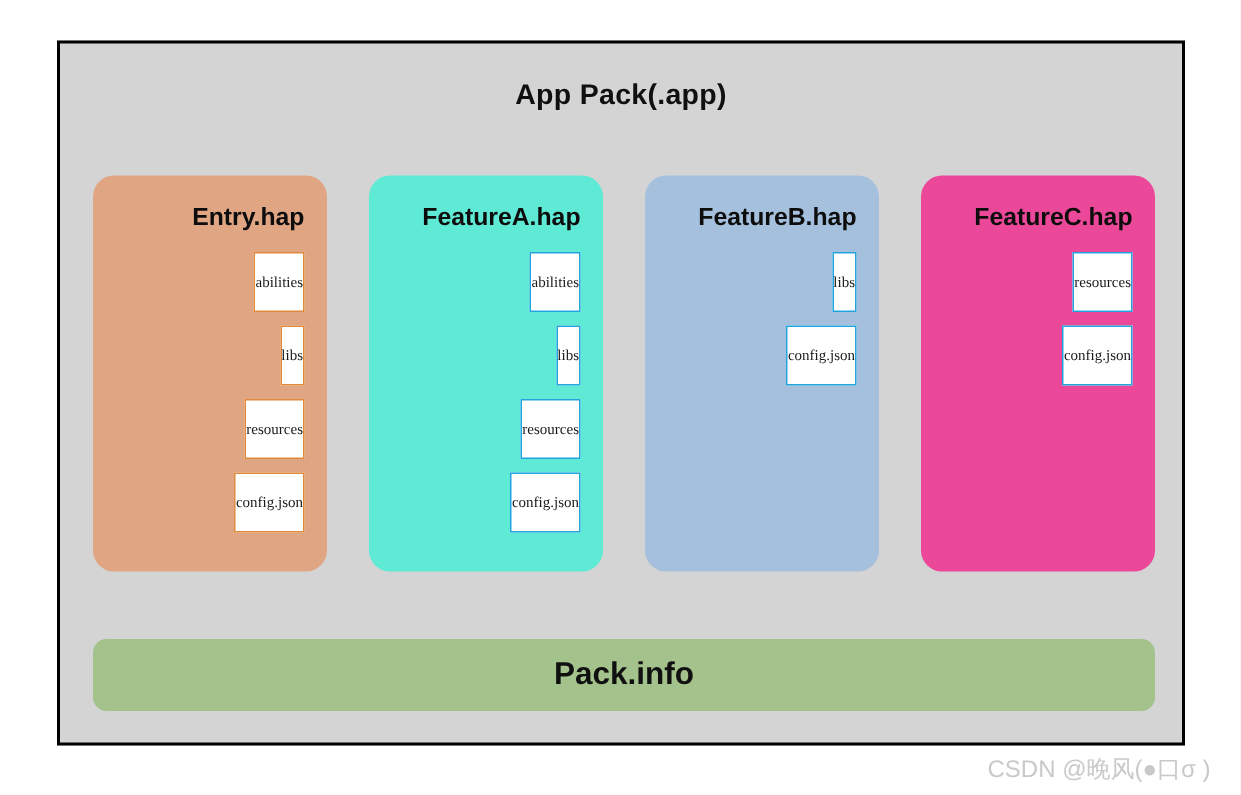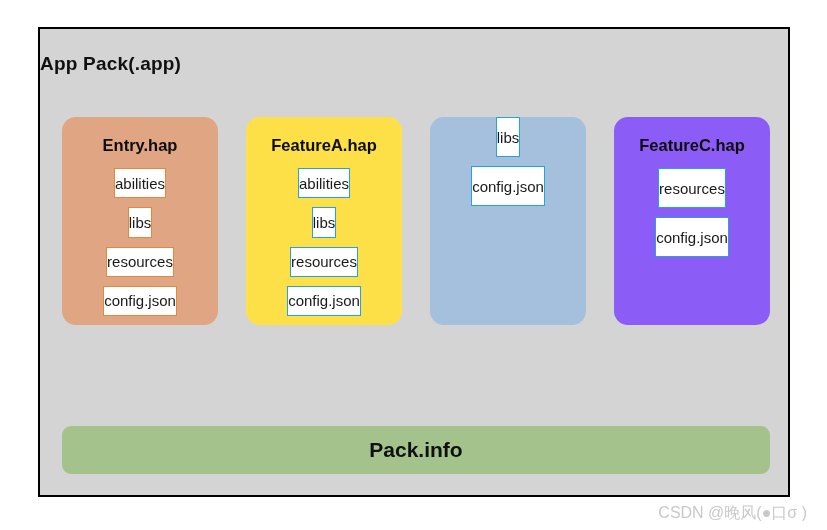--- a/index.html
+++ b/index.html
@@ -25,47 +25,47 @@
     background: #d4d4d4;
     border: 2px solid #000000;
     box-sizing: border-box;
   }
 
   #app-pack-title {
     position: absolute;
     left: 0;
     top: 24px;
     width: 100%;
-    text-align: left;
+    text-align: center;
     font-size: 19px;
     font-weight: bold;
     color: #101010;
     letter-spacing: 0.2px;
   }
 
   
   #hap-columns {
     position: absolute;
     left: 22px;
     top: 88px;
     width: 708px;
     height: 288px;
     display: flex;
     justify-content: space-between;
   }
 
   .hap-card {
     width: 156px;
-    height: 208px;
+    height: 264px;
     border-radius: 14px;
     box-sizing: border-box;
-    padding: 0 25px;
+    padding: 0 15px;
     display: flex;
     flex-direction: column;
-    align-items: center;
+    align-items: flex-end;
   }
   .hap-card.entry  { background: #e0a582; }
   .hap-card.feature{ background: #a5c0dc; }
 
   .hap-card-title {
     margin-top: 19px;
     margin-bottom: 13px;
     text-align: center;
     font-size: 16.5px;
     font-weight: bold;
@@ -73,23 +73,24 @@
     white-space: nowrap;
   }
 
   .hap-item {
     height: 40px;
     margin-bottom: 9px;
     background: #ffffff;
     display: flex;
     align-items: center;
     justify-content: center;
-    font-size: 15px;
+    font-size: 10px;
     color: #1a1a1a;
     box-sizing: border-box;
+    font-family: Liberation Serif, serif;
   }
   .hap-card.entry   .hap-item { border: 1.5px solid #e08a3c; }
   .hap-card.feature .hap-item { border: 1.5px solid #22a5de; }
 
   
   #pack-info-bar {
     position: absolute;
     left: 22px;
     top: 397px;
     width: 708px;
@@ -123,32 +124,33 @@
   <div id="app-pack-title">App Pack(.app)</div>
 
   <div id="hap-columns">
       <div class="hap-card entry" style="background: rgb(224, 165, 130);">
         <div class="hap-card-title">Entry.hap</div>
         <div class="hap-item" style="border-color: rgb(224, 138, 60);">abilities</div>
         <div class="hap-item" style="border-color: rgb(224, 138, 60);">libs</div>
         <div class="hap-item" style="border-color: rgb(224, 138, 60);">resources</div>
         <div class="hap-item" style="border-color: rgb(224, 138, 60);">config.json</div>
       </div>
-      <div class="hap-card feature" style="background: #fde047;">
+      <div class="hap-card feature" style="background: #5eead4;">
         <div class="hap-card-title">FeatureA.hap</div>
         <div class="hap-item" style="border-color: rgb(34, 165, 222);">abilities</div>
         <div class="hap-item" style="border-color: rgb(34, 165, 222);">libs</div>
         <div class="hap-item" style="border-color: rgb(34, 165, 222);">resources</div>
         <div class="hap-item" style="border-color: rgb(34, 165, 222);">config.json</div>
       </div>
       <div class="hap-card feature" style="background: rgb(165, 192, 220);">
+        <div class="hap-card-title">FeatureB.hap</div>
         <div class="hap-item" style="border-color: rgb(34, 165, 222);">libs</div>
         <div class="hap-item" style="border-color: rgb(34, 165, 222);">config.json</div>
       </div>
-      <div class="hap-card feature" style="background: #8b5cf6;">
+      <div class="hap-card feature" style="background: #ec4899;">
         <div class="hap-card-title">FeatureC.hap</div>
         <div class="hap-item" style="border-color: rgb(34, 165, 222);">resources</div>
         <div class="hap-item" style="border-color: rgb(34, 165, 222);">config.json</div>
       </div>
     </div>
 
   <div id="pack-info-bar">Pack.info</div>
 
 </div>
 

